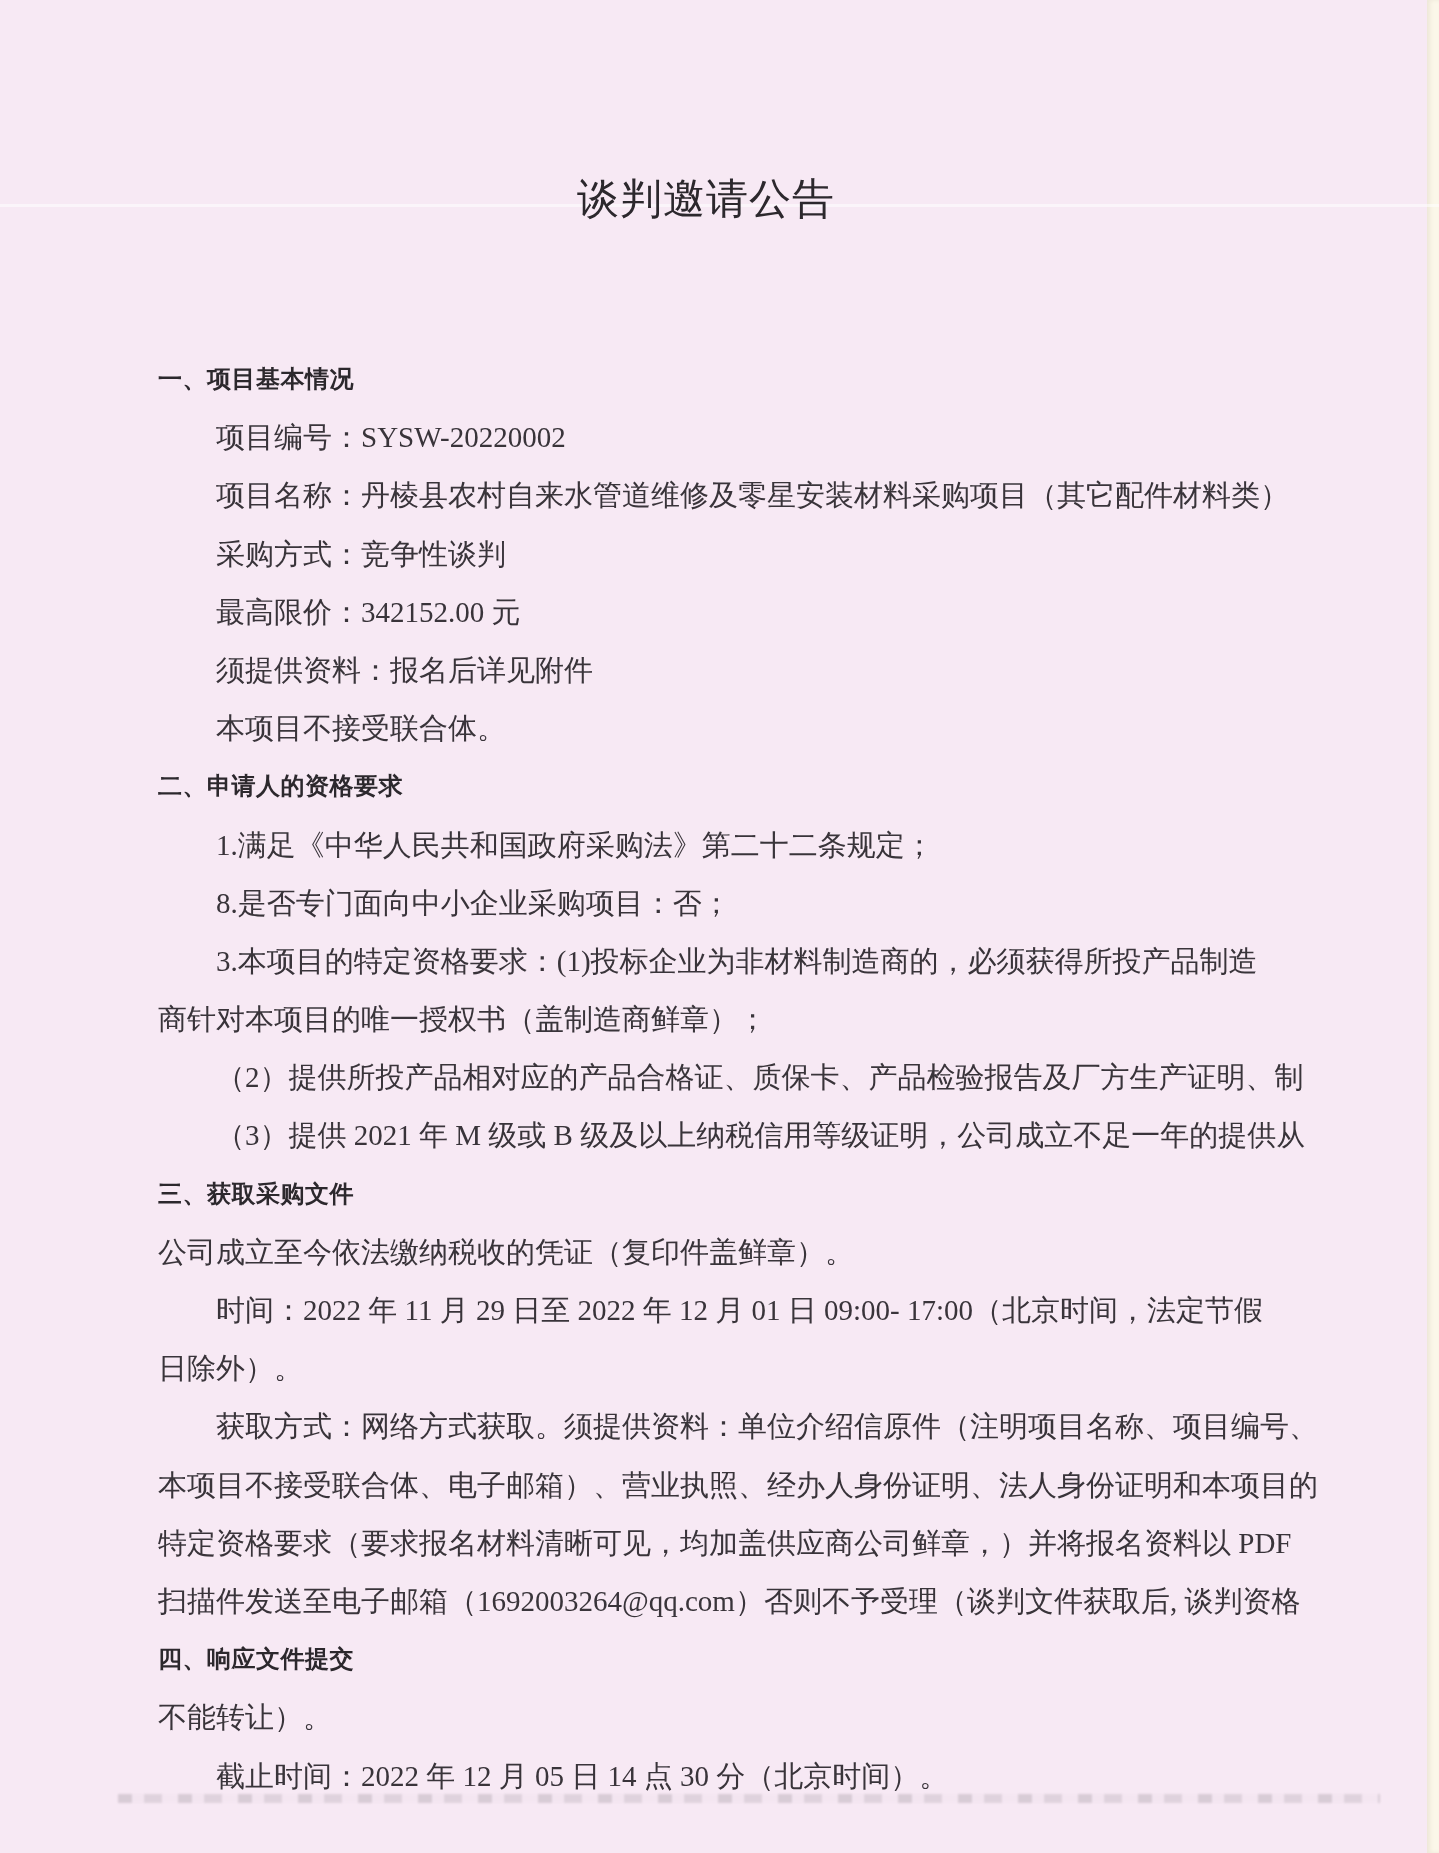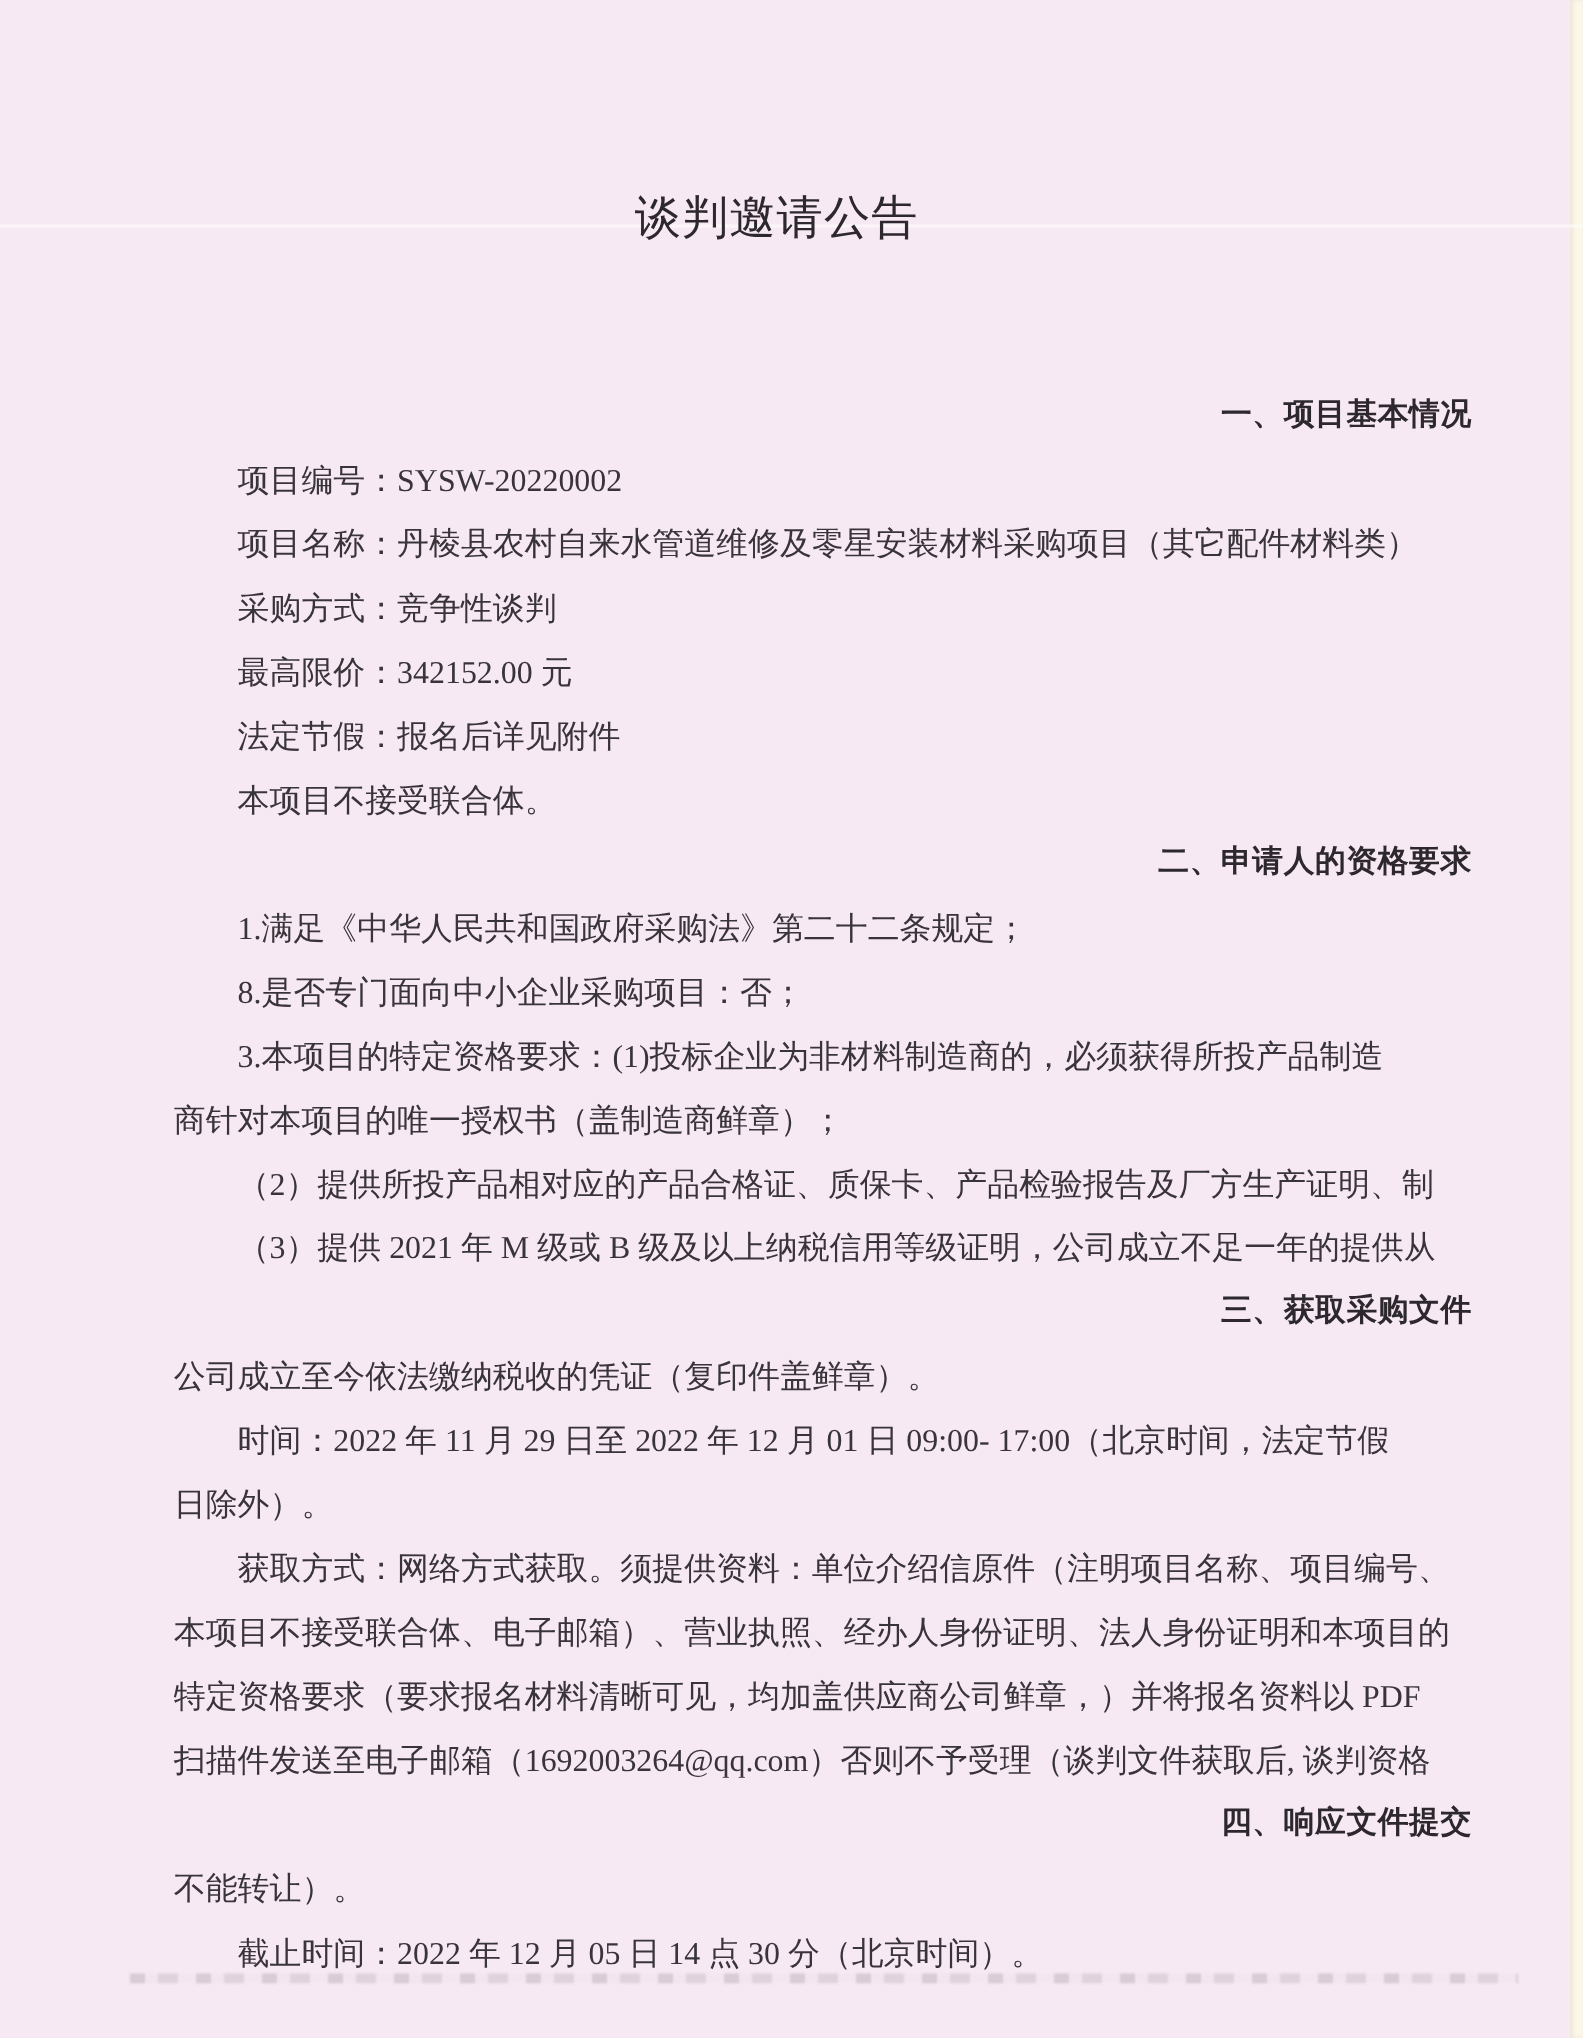--- a/index.html
+++ b/index.html
@@ -54,26 +54,25 @@
   }
   .line {
     height: 58.2px;
     line-height: 58.2px;
     font-size: 29px;
     white-space: nowrap;
     color: var(--ink);
   }
   .line.indent { text-indent: 58px; }
   .line.heading {
-    font-family: Liberation Mono, monospace;
+    font-family: Liberation Sans, sans-serif;
     font-weight: 700;
-    font-size: 28px;
+    font-size: 24px;
     letter-spacing: 0.5px;
     color: var(--ink-heading);
-    text-align: right;
   }
   .smudge {
     position: absolute;
     left: 118px;
     top: 1794px;
     width: 1262px;
     height: 9px;
     opacity: 0.40;
     filter: blur(1.2px);
     background: repeating-linear-gradient(90deg,
@@ -91,21 +90,21 @@
 <div class="scanline-top"></div>
 
 <h1 class="doc-title">谈判邀请公告</h1>
 
 <div class="content">
   <div class="line heading">一、项目基本情况</div>
   <div class="line indent">项目编号：SYSW-20220002</div>
   <div class="line indent">项目名称：丹棱县农村自来水管道维修及零星安装材料采购项目（其它配件材料类）</div>
   <div class="line indent">采购方式：竞争性谈判</div>
   <div class="line indent">最高限价：342152.00 元</div>
-  <div class="line indent">法定节假：报名后详见附件</div>
+  <div class="line indent">须提供资料：报名后详见附件</div>
   <div class="line indent">本项目不接受联合体。</div>
   <div class="line heading">二、申请人的资格要求</div>
   <div class="line indent">1.满足《中华人民共和国政府采购法》第二十二条规定；</div>
   <div class="line indent">8.是否专门面向中小企业采购项目：否；</div>
   <div class="line indent">3.本项目的特定资格要求：(1)投标企业为非材料制造商的，必须获得所投产品制造</div>
   <div class="line">商针对本项目的唯一授权书（盖制造商鲜章）；</div>
   <div class="line indent">（2）提供所投产品相对应的产品合格证、质保卡、产品检验报告及厂方生产证明、制</div>
   <div class="line indent">（3）提供 2021 年 M 级或 B 级及以上纳税信用等级证明，公司成立不足一年的提供从</div>
   <div class="line heading">三、获取采购文件</div>
   <div class="line">公司成立至今依法缴纳税收的凭证（复印件盖鲜章）。</div>

